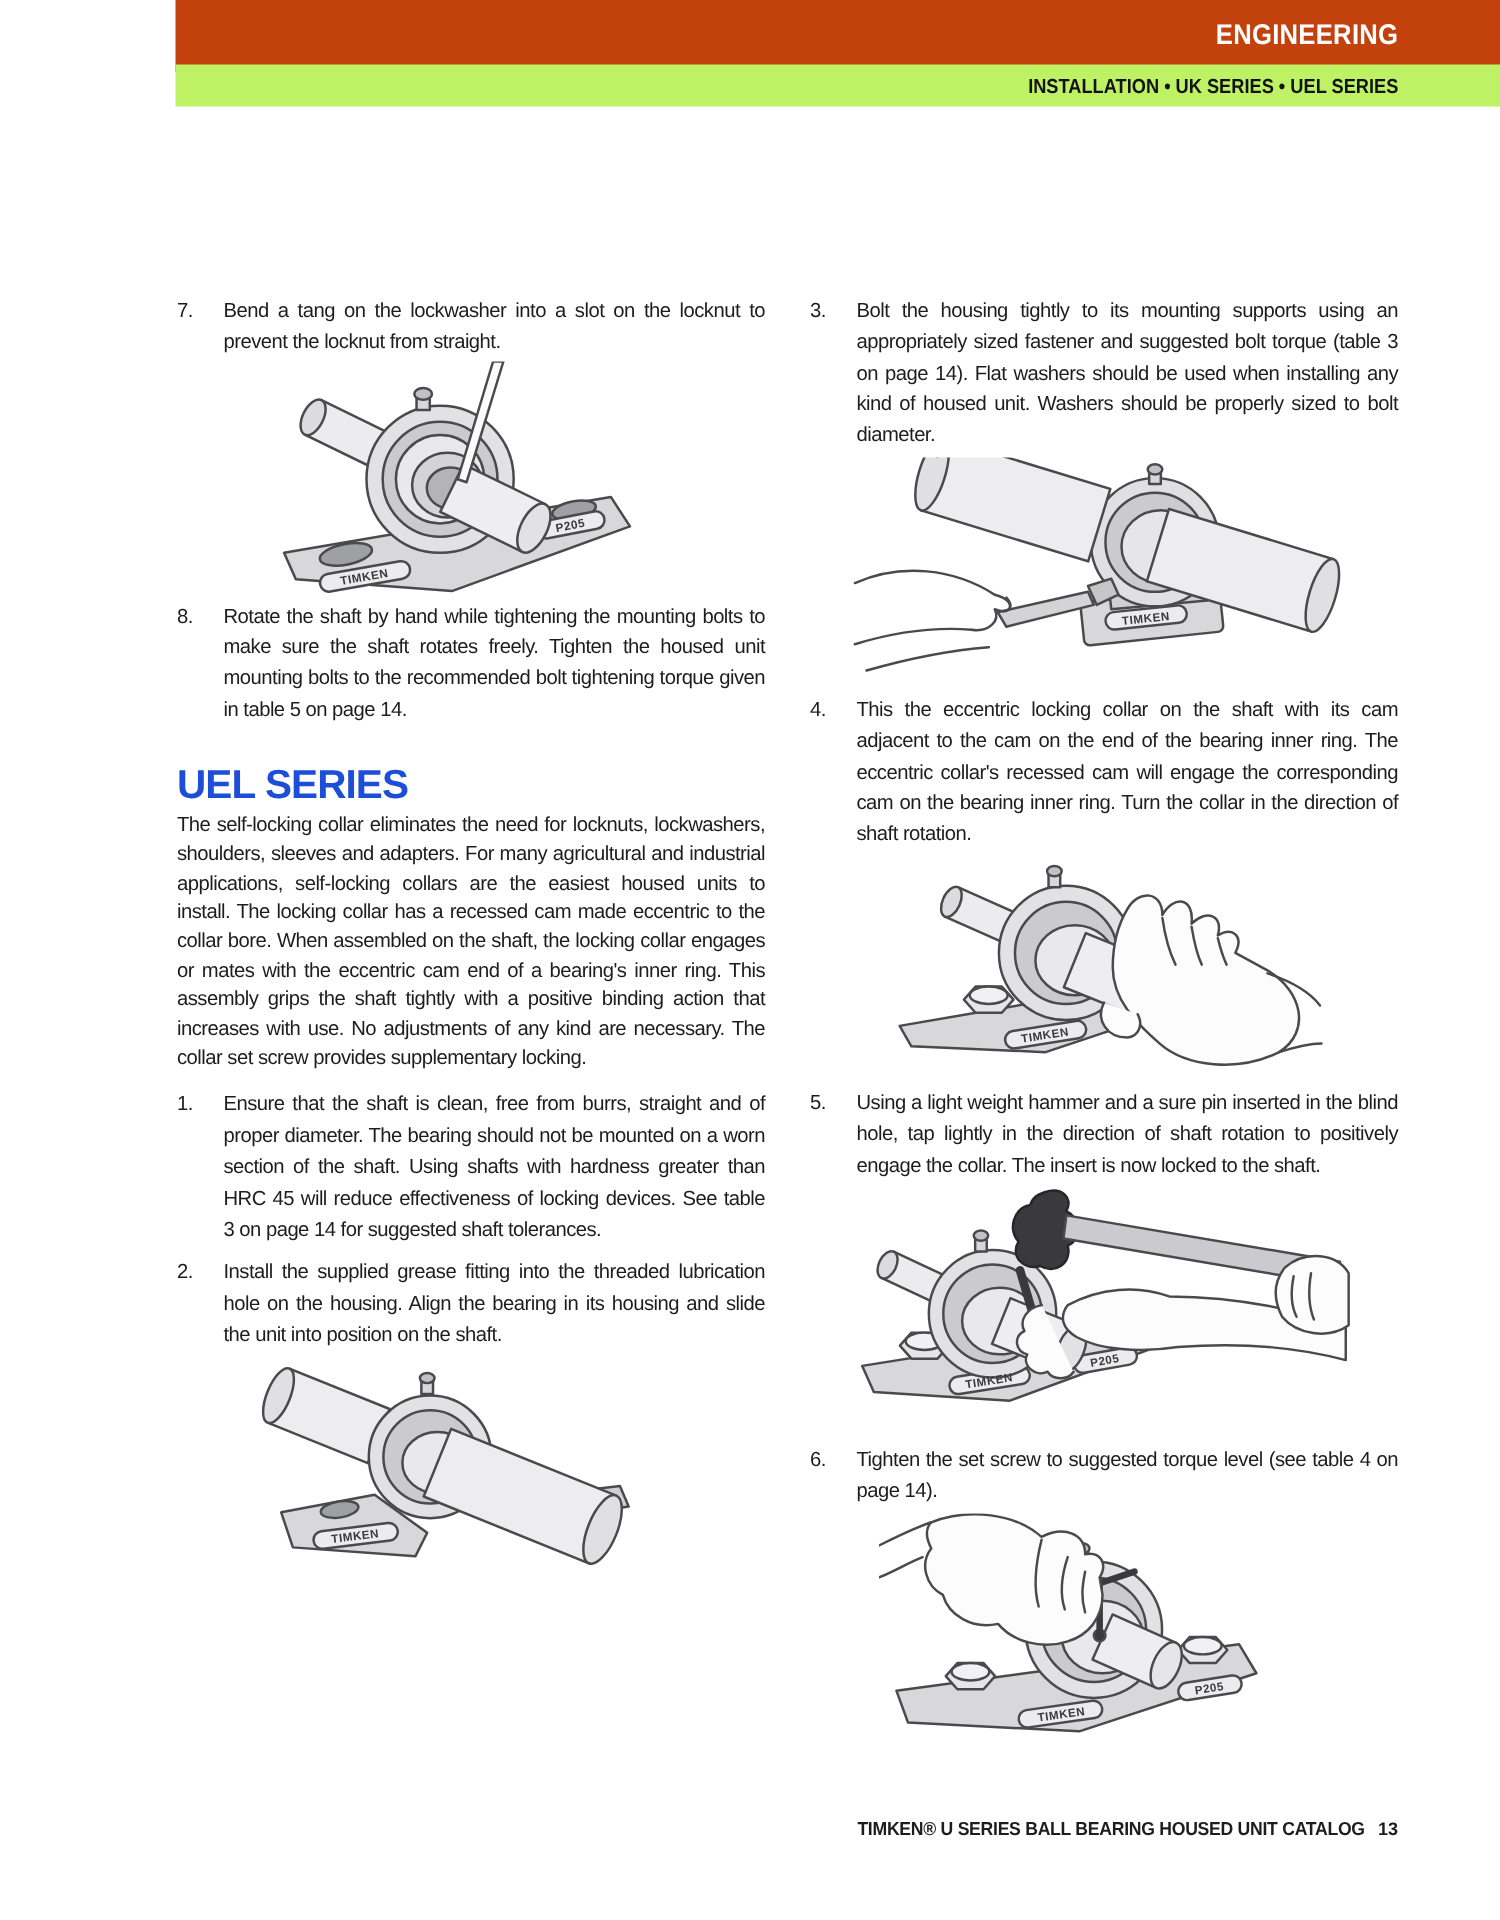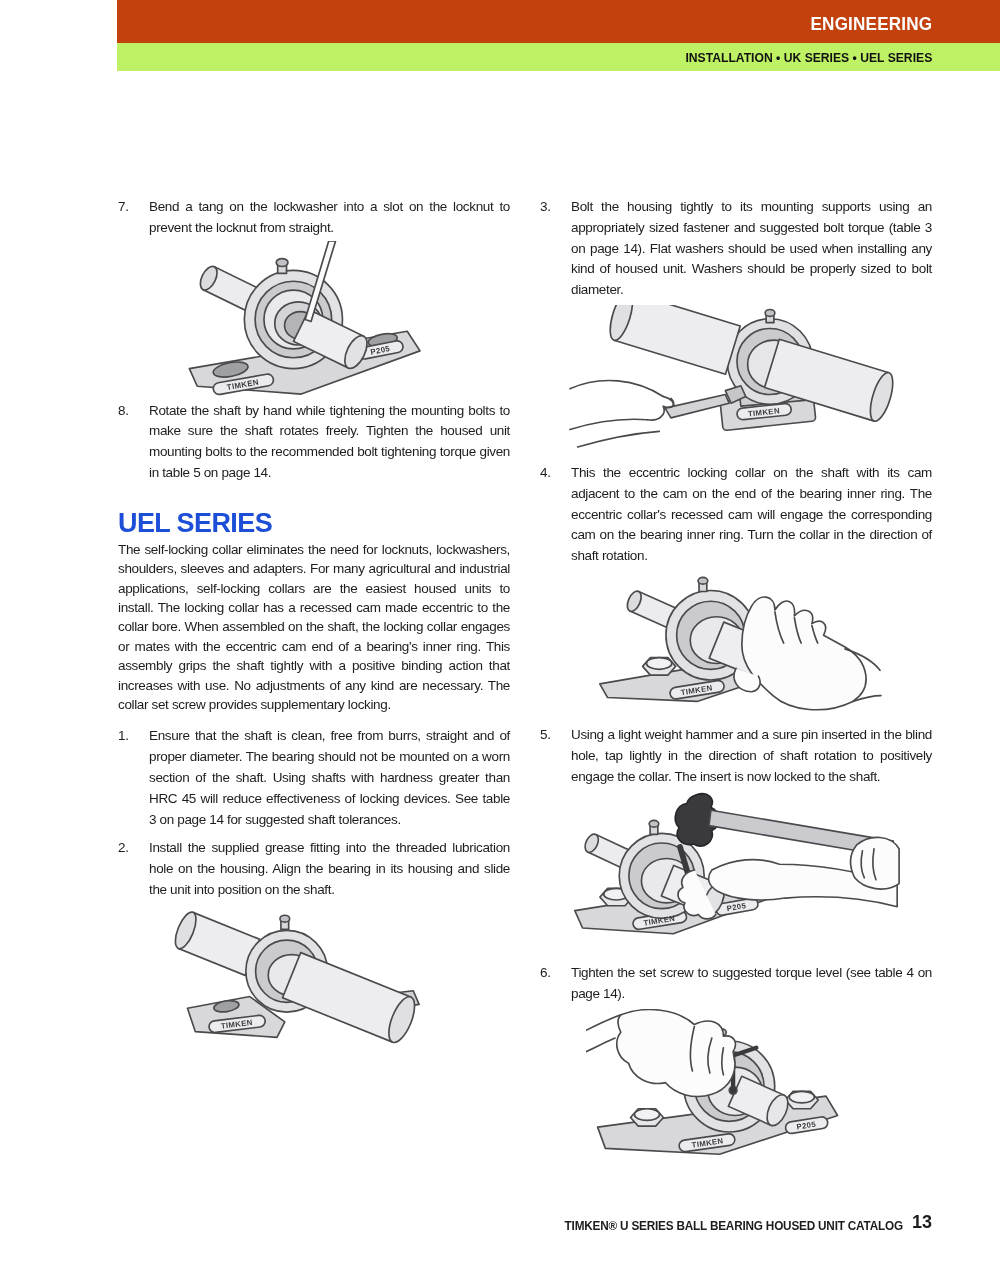--- a/index.html
+++ b/index.html
@@ -35,21 +35,21 @@
   h1.uel { font-size:27px; line-height:31px; margin:24px 0 0 0; letter-spacing:-0.6px; color:#1d4ed8; }
   h2.sub { font-size:18.5px; line-height:21px; margin:14px 0 0 0; letter-spacing:-0.4px; color:#8e9093; }
   p.intro { font-size:13.5px; line-height:19.4px; letter-spacing:-0.35px; text-align:justify; margin:1px 0 0 0; }
   p.lead  { font-size:13.5px; line-height:20px; letter-spacing:-0.35px; font-weight:bold; text-align:justify; margin:11px 0 0 0; }
   figure.fig { margin:0; display:flex; justify-content:center; align-items:center; }
   figure.fig svg { display:block; }
   svg text.plate { font-weight:bold; fill:#3a3a3d; letter-spacing:0.4px; }
   
   .footer { position:absolute; top:1212px; right:68px; display:flex; align-items:flex-end; gap:9px; }
   .footer .cat { font-weight:bold; font-size:12.5px; letter-spacing:-0.2px; transform:scaleX(0.94); transform-origin:right center; }
-  .footer .pg  { font-weight:bold; font-size:18px; }
+  .footer .pg  { font-weight:bold; font-size:12px; }
 </style>
 </head>
 <body>
 
 <div class="page">
 
   <div class="bar-black">
     <span class="bar-text">ENGINEERING</span>
   </div>
   <div class="bar-gray">

